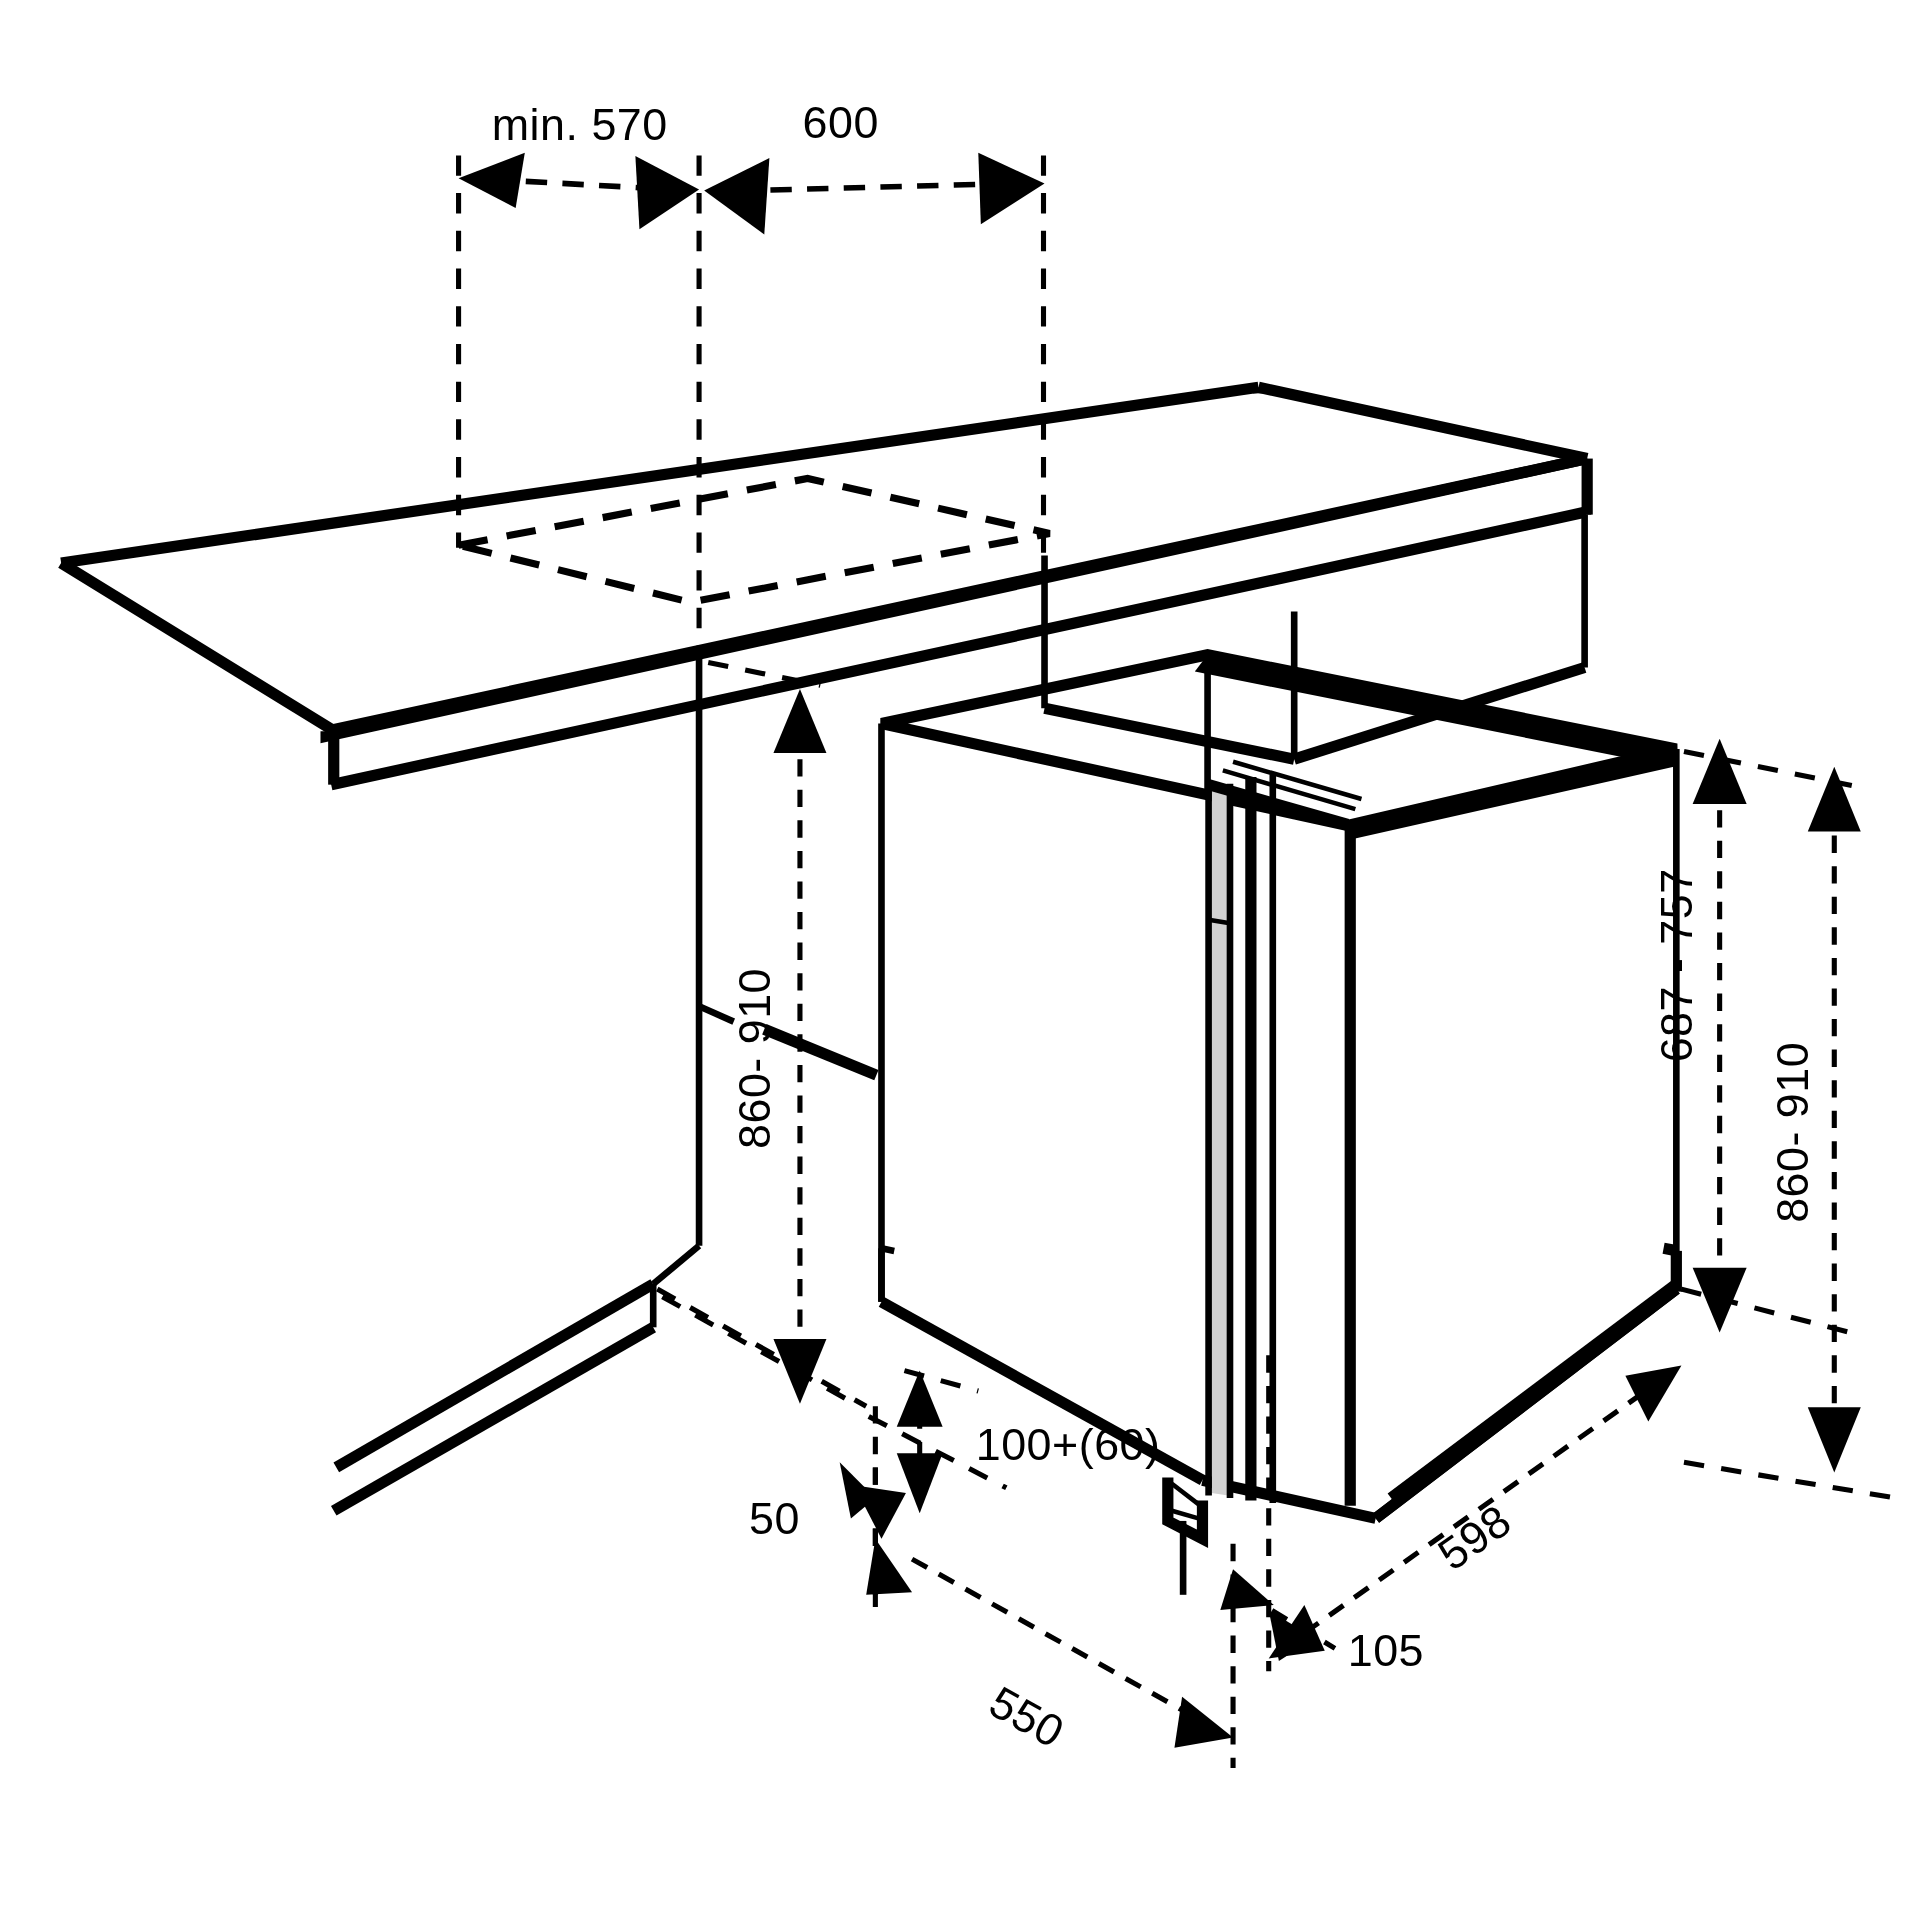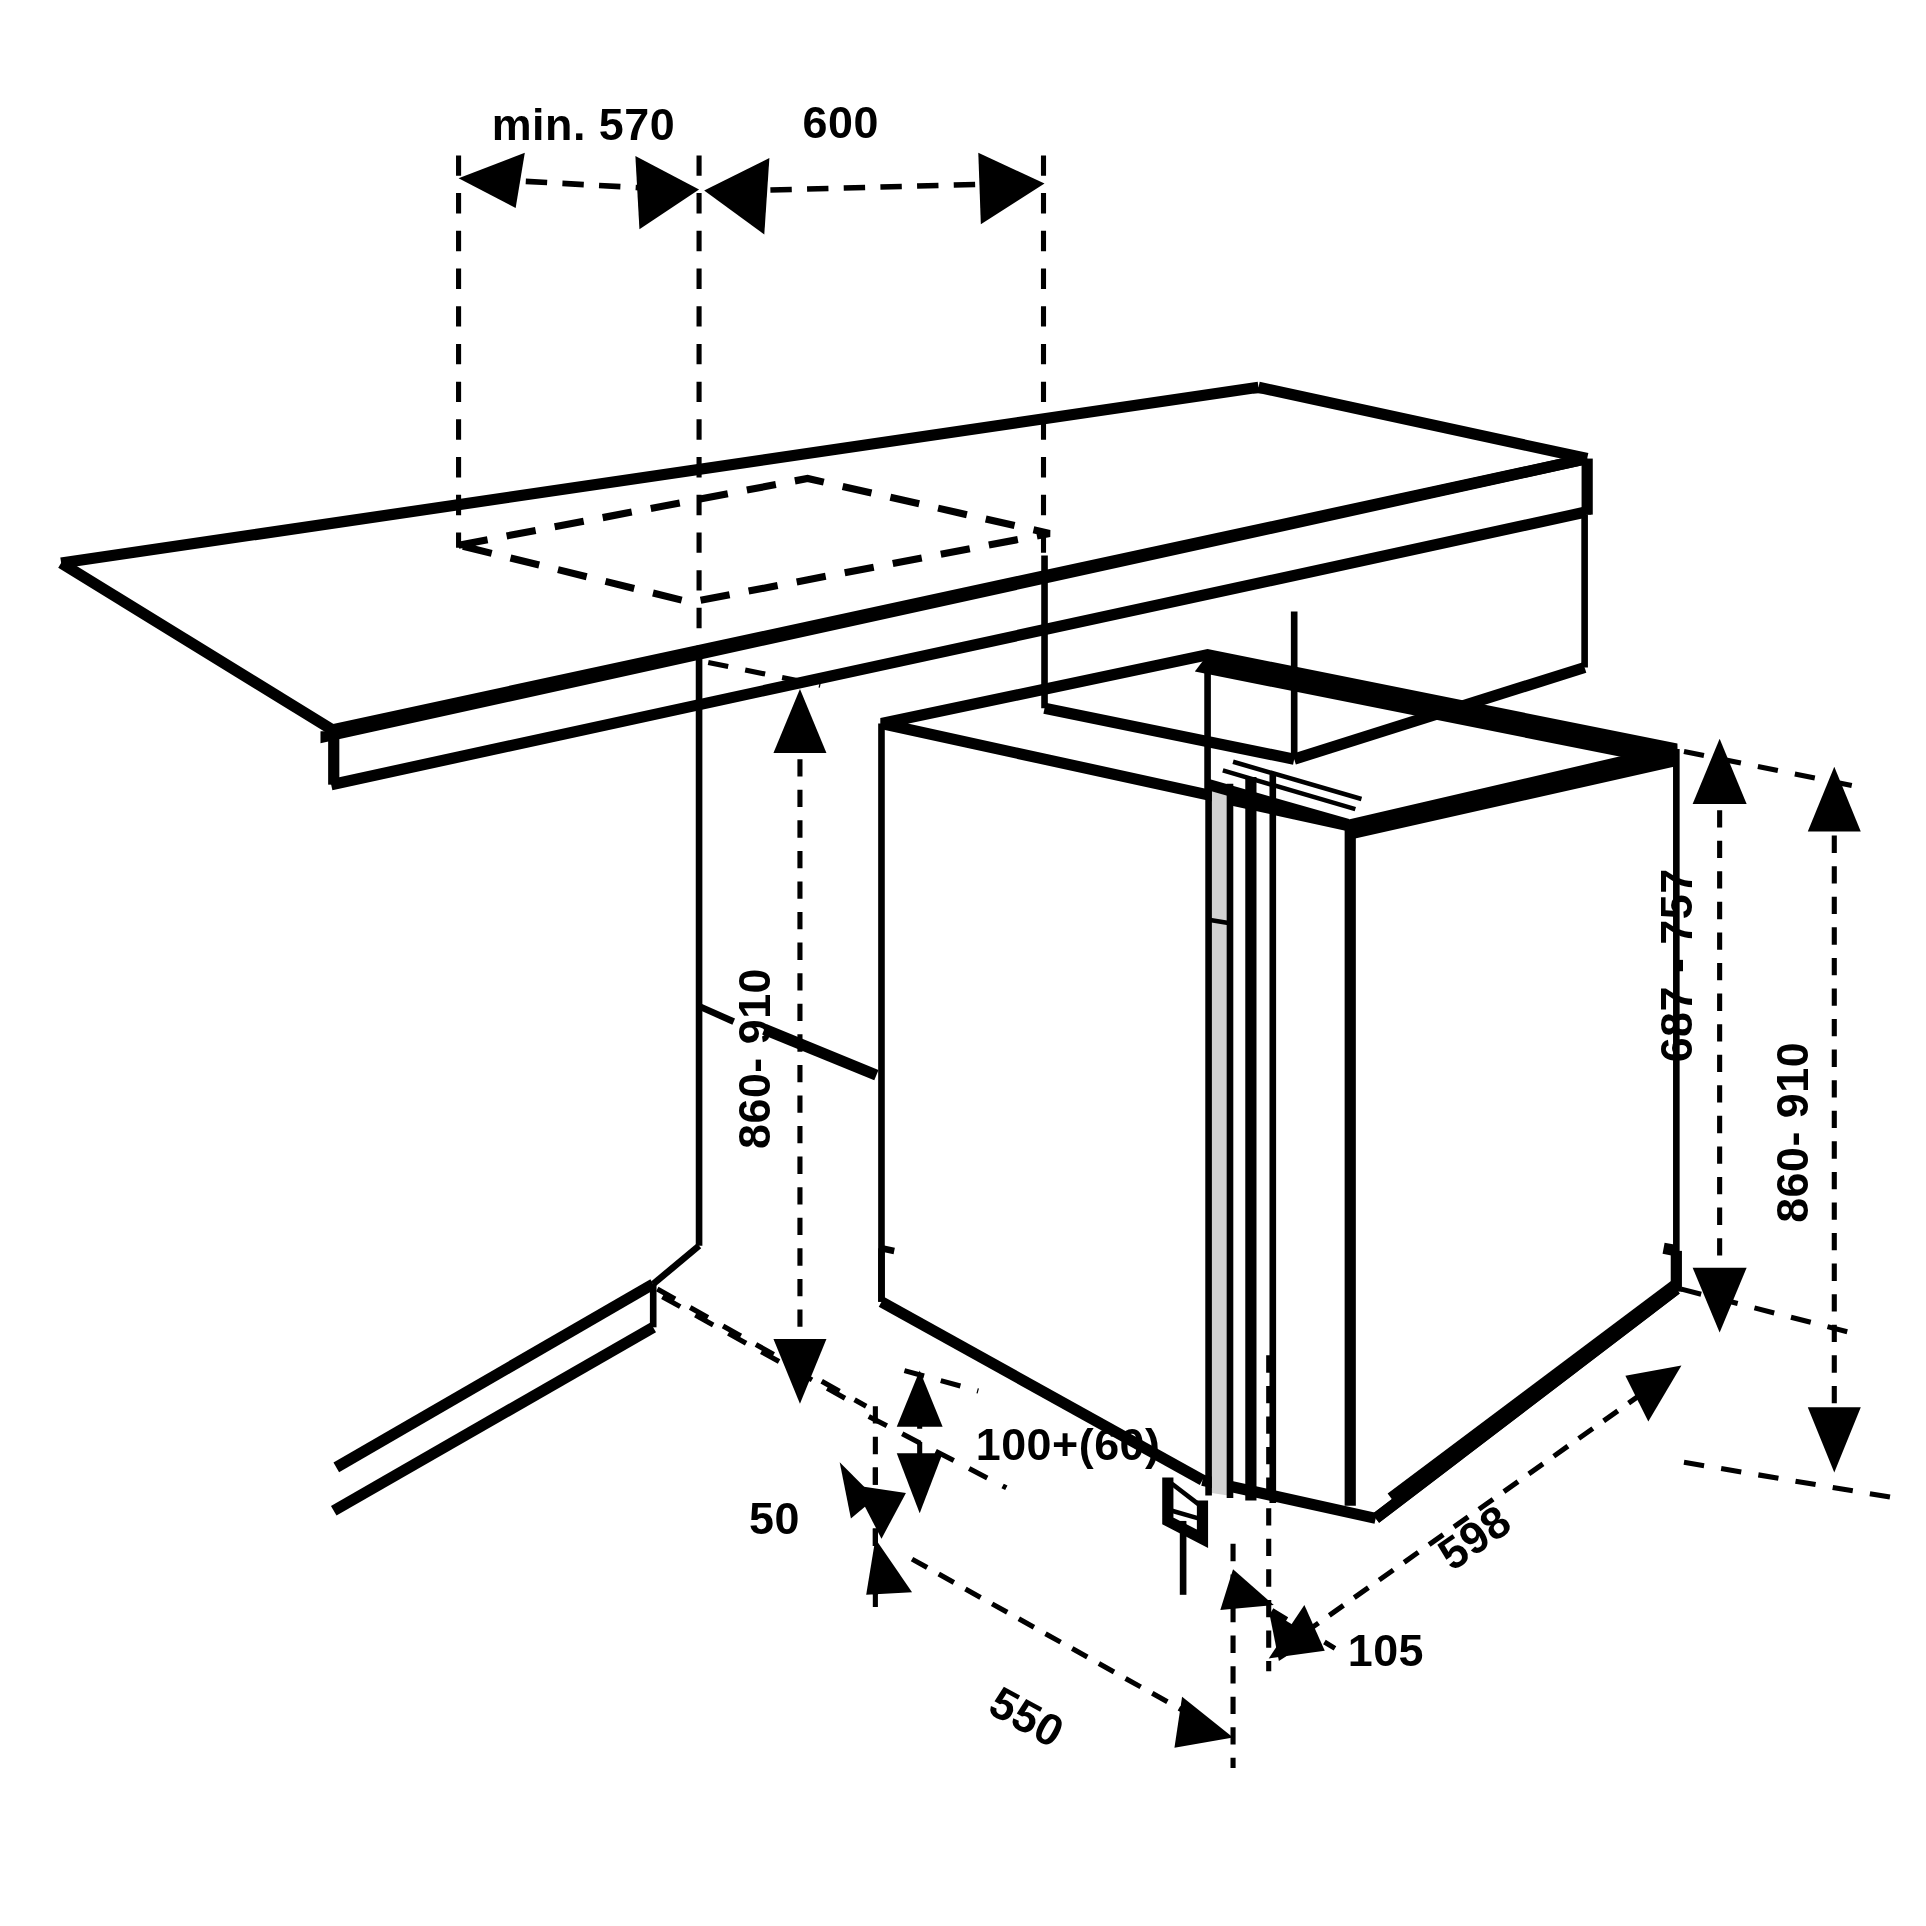--- a/index.html
+++ b/index.html
@@ -9,21 +9,20 @@
   }
   body {
     font-family: "Liberation Sans", sans-serif;
   }
   #stage {
     position: relative;
     width: 1926px;
     height: 1926px;
     background: #ffffff;
     overflow: hidden;
-    font-weight: bold;
   }
   svg#drawing {
     display: block;
     width: 1926px;
     height: 1926px;
   }
   .solid {
     fill: none;
     stroke: #000000;
     stroke-width: 13;

